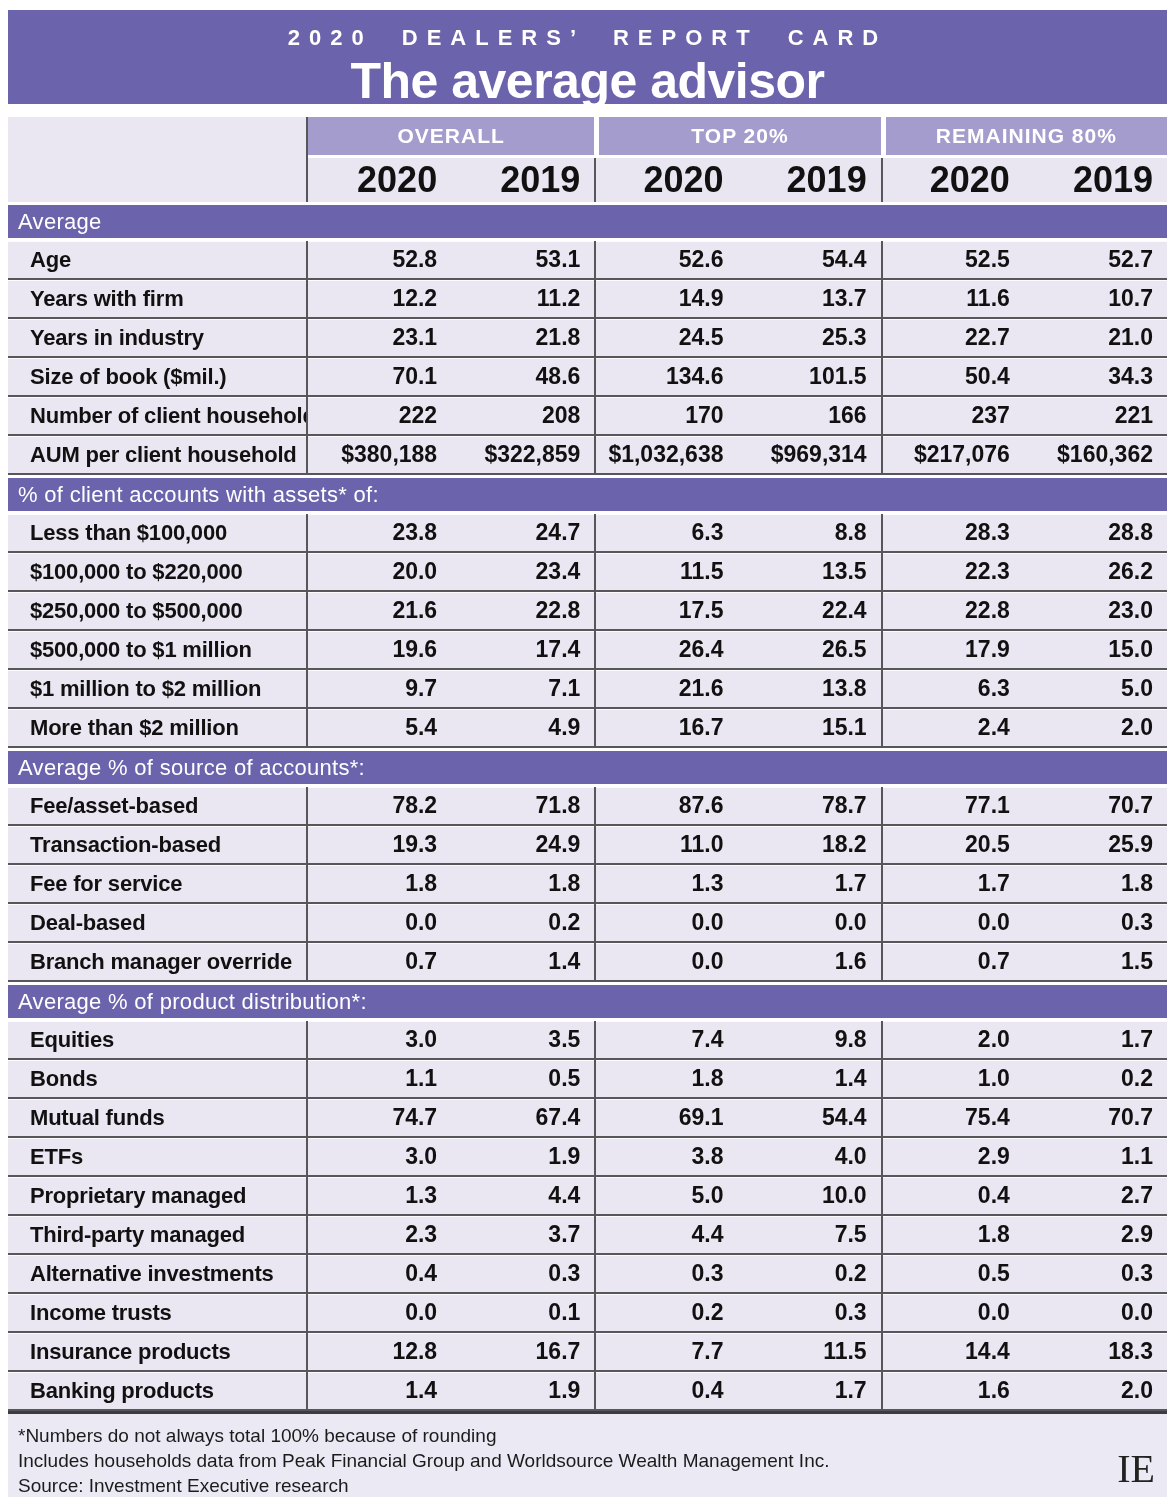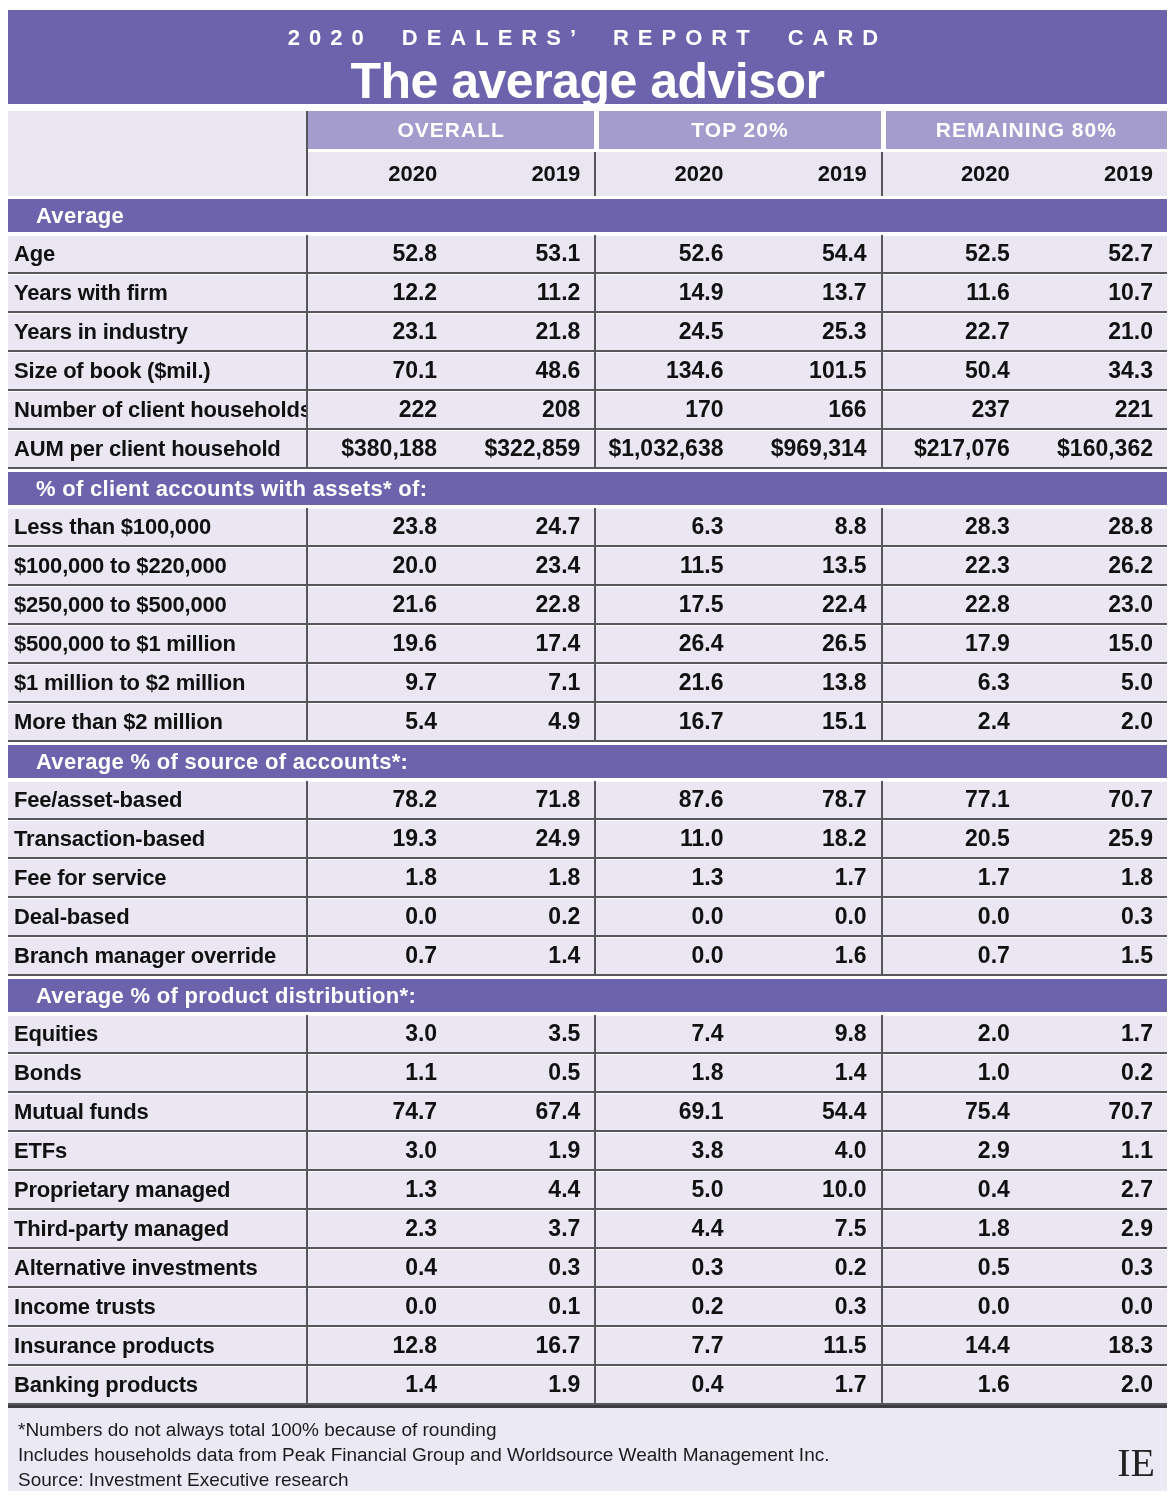--- a/index.html
+++ b/index.html
@@ -3,35 +3,35 @@
 <meta charset="utf-8">
 <style>
   html,body { margin:0; padding:0; background:#ffffff; }
   body { width:1175px; height:1500px; font-family:"Liberation Sans",sans-serif; }
   .page { width:1175px; height:1500px; padding:10px 8px; box-sizing:border-box; background:#fff;border-radius:23px; }
 
   .title-band { background:#6b64ad; height:94px; text-align:center; color:#fff; overflow:hidden; }
   .kicker { padding-top:15px; font-size:22px; font-weight:bold; letter-spacing:9px; word-spacing:14px; }
   .main-title { font-size:50px; font-weight:bold; margin:1px 0 0; letter-spacing:-0.5px; }
 
-  .thead { display:grid; grid-template-columns:300px repeat(6,1fr); grid-template-rows:41px 44px; margin-top:7px; }
+  .thead { display:grid; grid-template-columns:300px repeat(6,1fr); grid-template-rows:41px 44px; margin-top:13px; }
   .corner { grid-row:1/3; grid-column:1; background:#eae7f3; border-right:2px solid #57575b; box-sizing:border-box; }
   .gcell { grid-row:1; grid-column:span 2; background:#a39ccd; border-bottom:3px solid #fff; box-sizing:border-box;
            color:#fff; font-weight:bold; font-size:21px; letter-spacing:1px; text-align:center; line-height:38px; }
   .gcell.gap { border-left:5px solid #fff; }
-  .ycell { grid-row:2; background:#e9e6f2; font-size:22px; font-weight:bold; text-align:right; padding-right:14px;
+  .ycell { grid-row:2; background:#e9e6f2; font-size:36px; font-weight:bold; text-align:right; padding-right:14px;
            line-height:44px; box-sizing:border-box; color:#111; }
   .div { border-left:2px solid #57575b; box-sizing:border-box; }
 
-  .section-bar { height:33px; line-height:33px; background:#6b64ad; color:#fff; font-size:22px; font-weight:bold;
-                 padding-left:28px; letter-spacing:0.3px; margin:3px 0; }
+  .section-bar { height:33px; line-height:33px; background:#6b64ad; color:#fff; font-size:22px; font-weight:normal;
+                 padding-left:10px; letter-spacing:0.3px; margin:3px 0; }
 
   .row { display:grid; grid-template-columns:300px repeat(6,1fr); height:39px; box-sizing:border-box;
          border-bottom:2px solid #57575b; background:#eae7f3; box-shadow:inset 0 1px 0 rgba(255,255,255,0.85); }
-  .row .label { padding-left:6px; font-weight:bold; font-size:22px; letter-spacing:-0.2px; line-height:37px;
+  .row .label { padding-left:22px; font-weight:bold; font-size:22px; letter-spacing:-0.2px; line-height:37px;
                 border-right:2px solid #57575b; box-sizing:border-box; color:#111; white-space:nowrap; overflow:hidden; }
   .row .val { text-align:right; padding-right:14px; font-weight:bold; font-size:23px; line-height:37px; color:#111; }
 
   .tfoot { background:#ebe9f4; border-top:3px solid #3c3c40; padding:9px 10px 0; position:relative;
            height:86px; box-sizing:border-box; }
   .note { font-size:19px; color:#1b1b1b; line-height:1.32; }
   .note .ital { }
   .logo { position:absolute; right:12px; bottom:8px; font-family:"Liberation Serif",serif; font-size:40px;
           color:#222; line-height:1;margin-top:45px; }
 </style>

